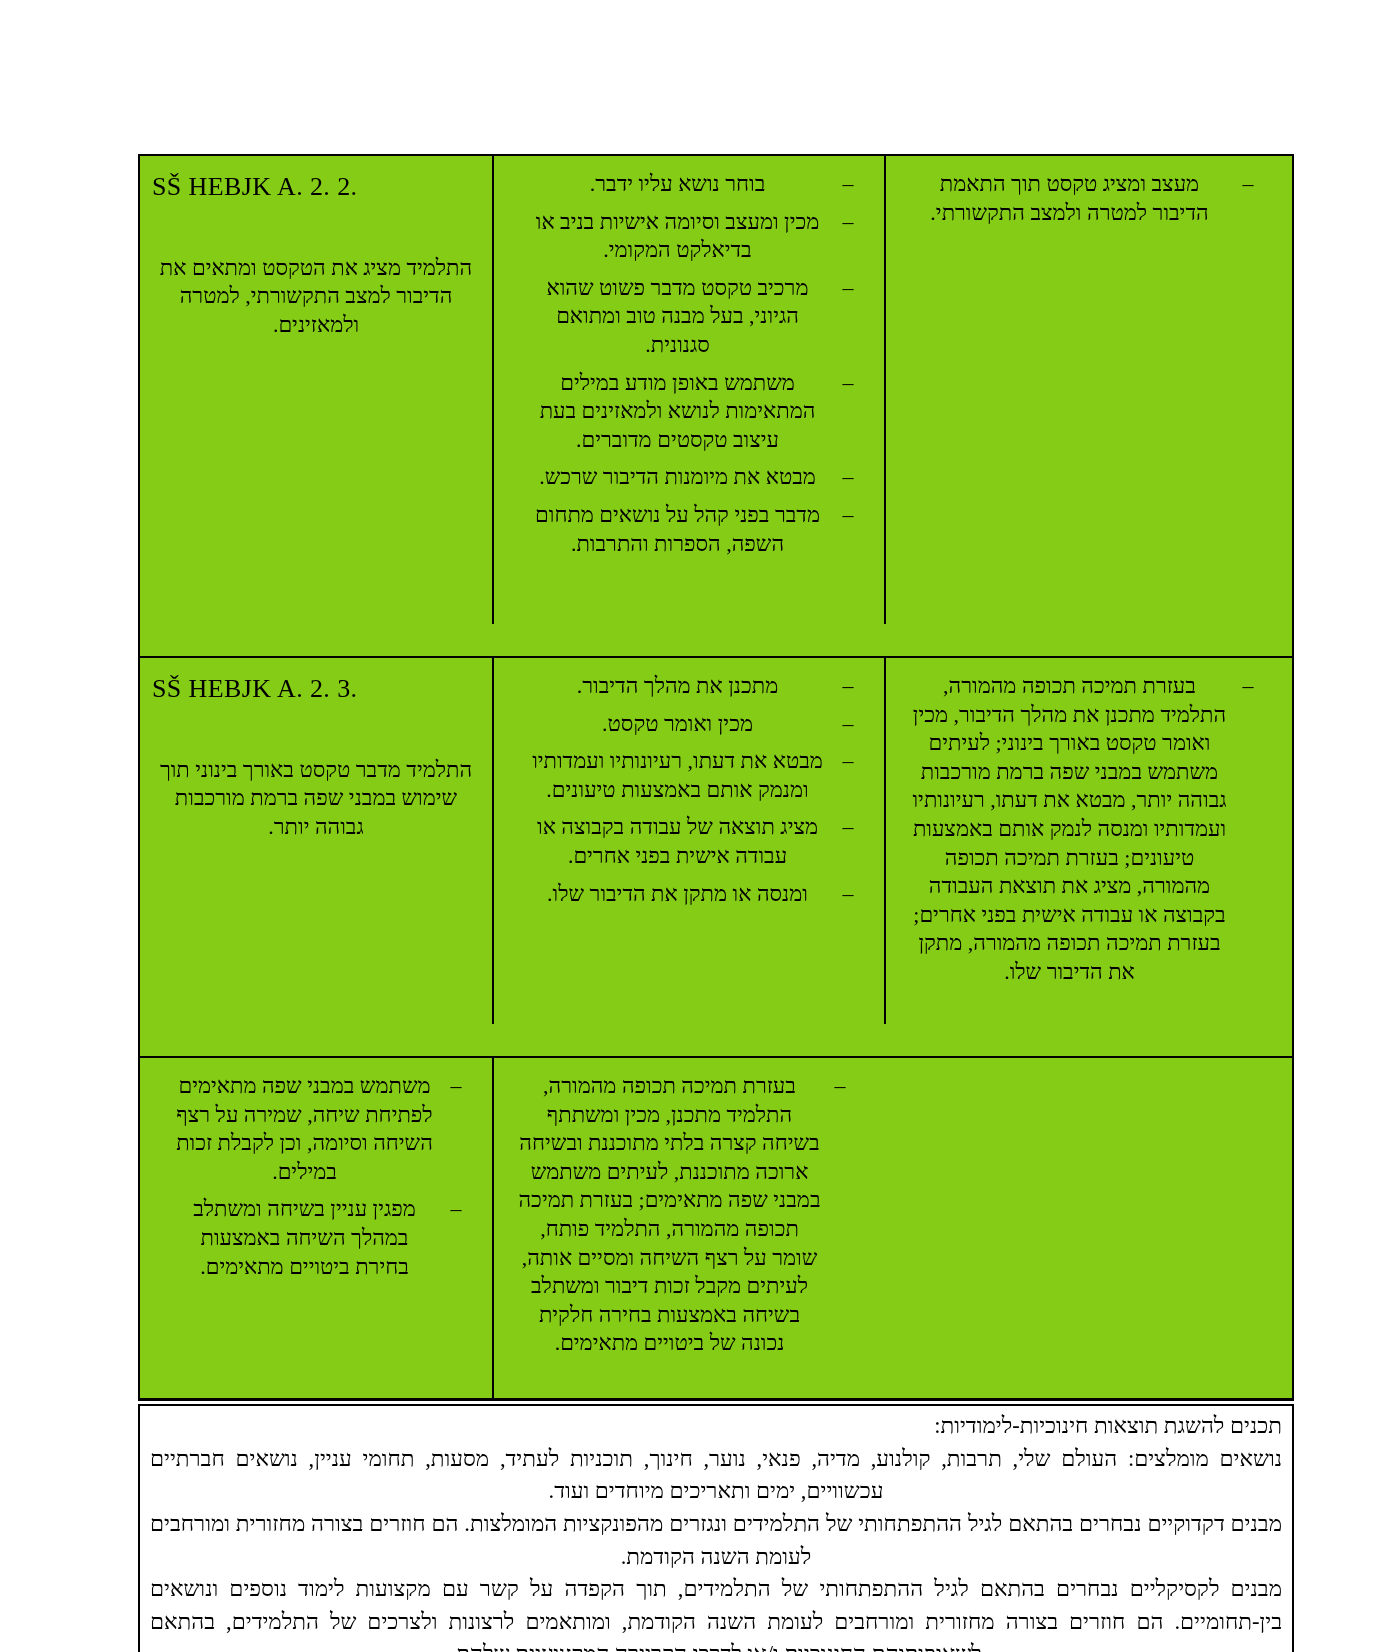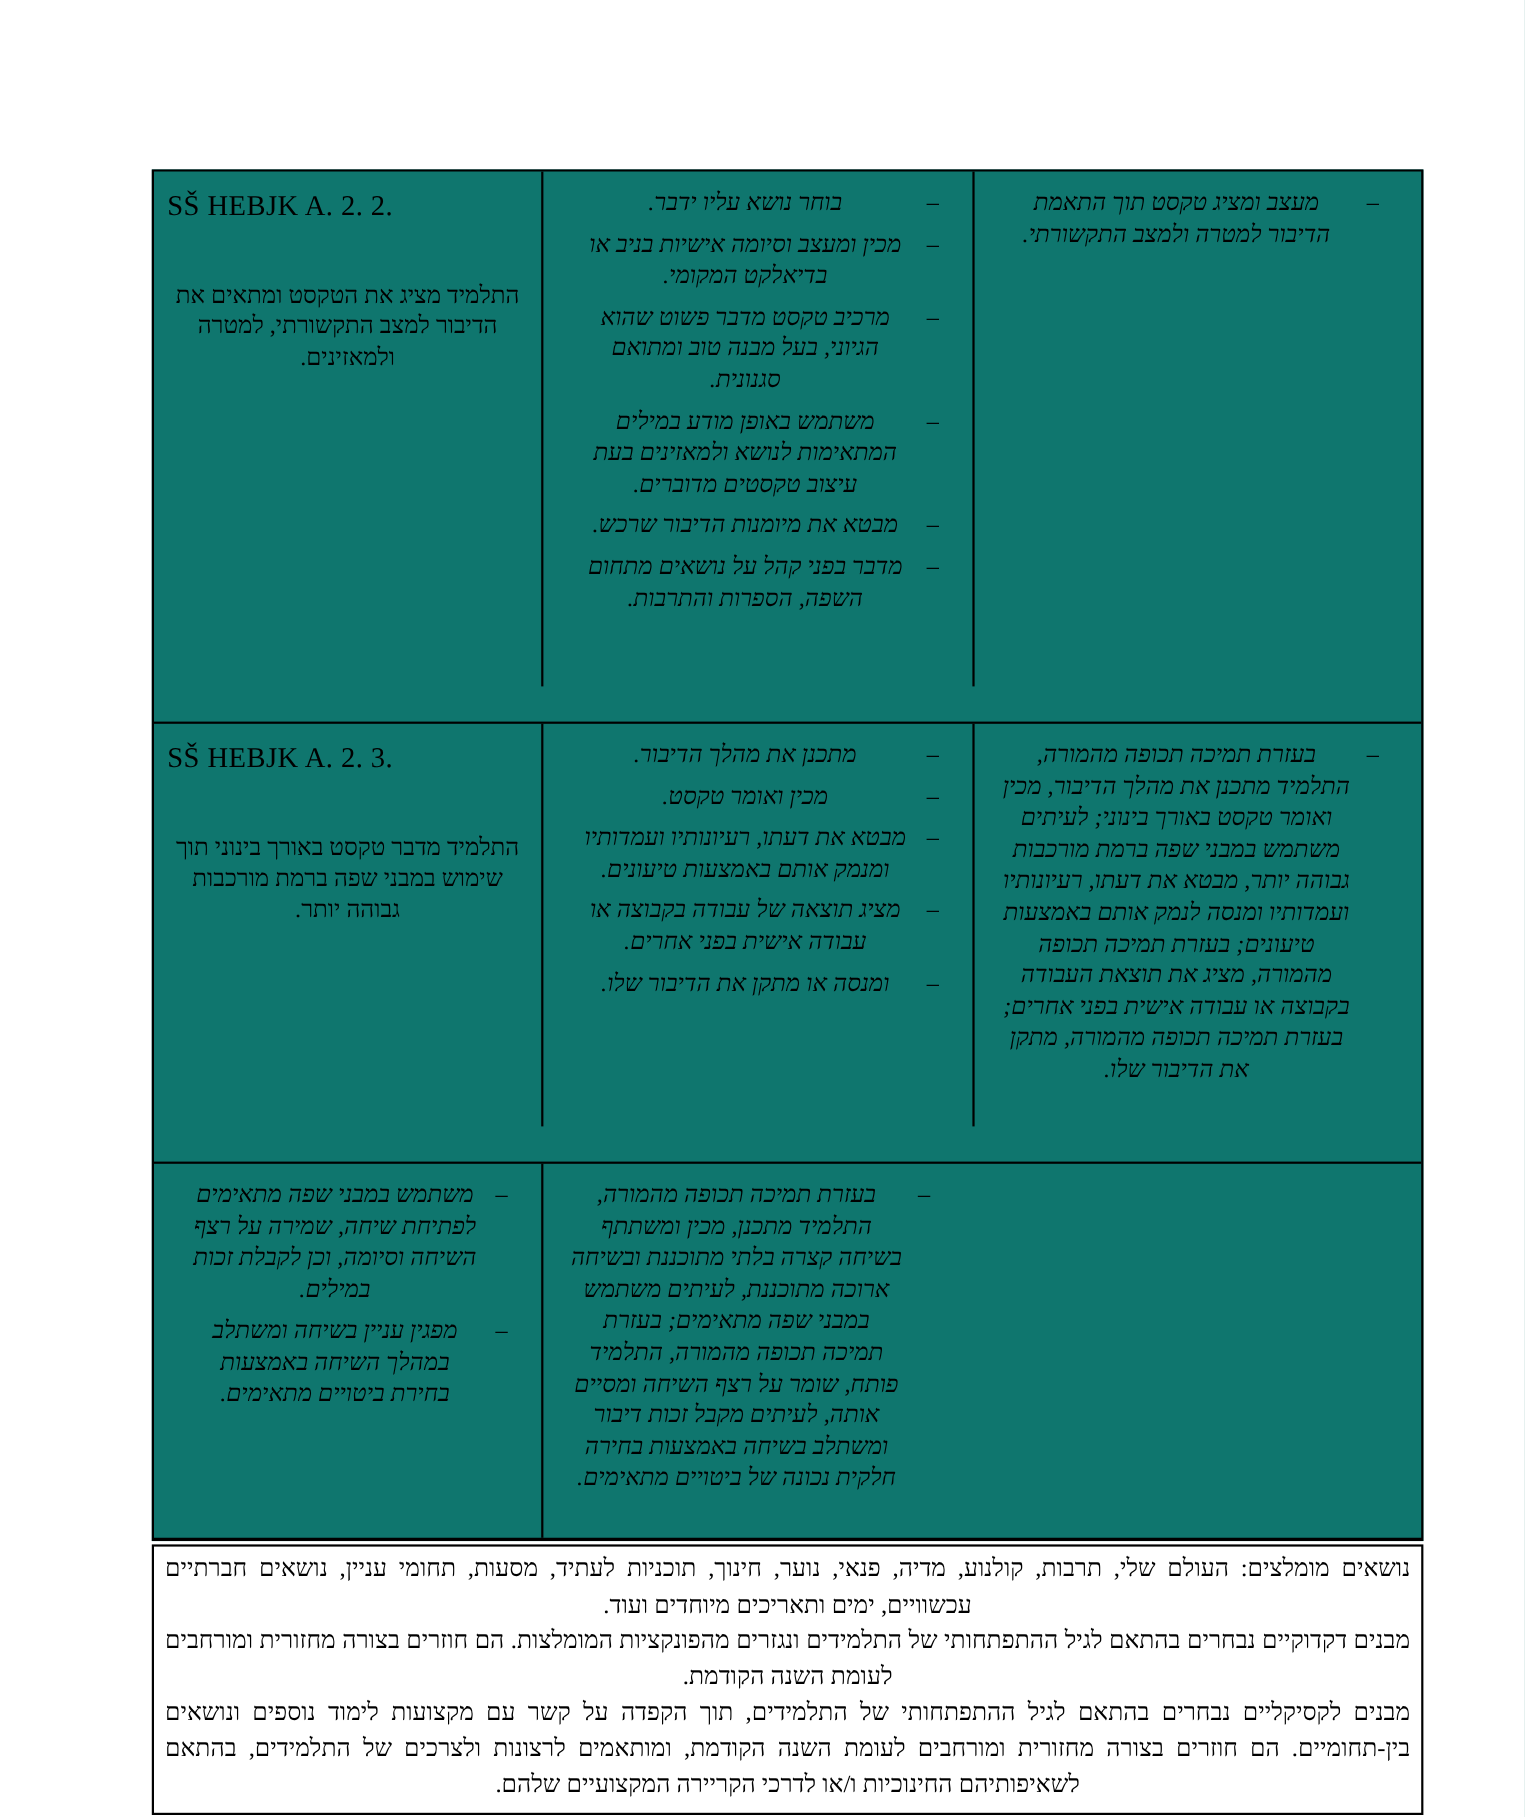--- a/index.html
+++ b/index.html
@@ -7,38 +7,38 @@
     position:relative;
     width:1386px; height:1652px;
     background:#ffffff;
     color:#000;
     font-family:"Liberation Serif","DejaVu Sans",serif;
     overflow:hidden;
   }
   .doc { position:absolute; left:138px; top:154px; width:1156px; }
 
   
-  .curriculum-table { border:2px solid #000; border-bottom-width:3px; background:#0f766e; }
+  .curriculum-table { border:2px solid #000; border-bottom-width:3px; background:#84cc16; }
   .trow { display:grid; grid-template-columns:352px 392px auto; }
   .trow + .trow { border-top:2px solid #000;margin-top:32px; }
   .cell { overflow:hidden; padding:12px 12px; font-size:22px; line-height:1.3; }
   .cell + .cell { border-left:2px solid #000; }
   .r1 { height:468px; }
   .r2 { height:366px; }
   .r3 { height:340px; }
 
   .code { font-size:26px; letter-spacing:.4px; padding-top:2px; }
   .desc { margin-top:50px; direction:rtl; text-align:center; padding:0 4px; }
 
   .blist { display:flex; flex-direction:column; gap:9px; }
   .elab-cell .blist { padding:2px 14px 0 20px; }
   .level-cell .blist { padding:2px 22px 0 12px; }
   .bullet { display:flex; direction:rtl; gap:9px; }
   .dash { flex:0 0 auto; width:20px; text-align:center; }
-  .bullet-text { flex:1; text-align:center;font-style:italic; }
+  .bullet-text { flex:1; text-align:center; }
 
   
   .contents-block {
     border:2px solid #000;
     margin-top:3px;
     padding:4px 10px 10px 10px;
     direction:rtl;
     font-size:22.5px;
     line-height:1.45;
     background:#fff;
@@ -156,19 +156,20 @@
                 <span class="dash">–</span>
                 <div class="bullet-text">בעזרת תמיכה תכופה מהמורה, התלמיד מתכנן, מכין ומשתתף בשיחה קצרה בלתי מתוכננת ובשיחה ארוכה מתוכננת, לעיתים משתמש במבני שפה מתאימים; בעזרת תמיכה תכופה מהמורה, התלמיד פותח, שומר על רצף השיחה ומסיים אותה, לעיתים מקבל זכות דיבור ומשתלב בשיחה באמצעות בחירה חלקית נכונה של ביטויים מתאימים.</div>
               </div>
           </div>
         </div>
       </div>
 
     </div>
 
     <div class="contents-block">
+      <p class="p-right">תכנים להשגת תוצאות חינוכיות-לימודיות:</p>
       <p class="p-just">נושאים מומלצים: העולם שלי, תרבות, קולנוע, מדיה, פנאי, נוער, חינוך, תוכניות לעתיד, מסעות, תחומי עניין, נושאים חברתיים עכשוויים, ימים ותאריכים מיוחדים ועוד.</p>
       <p class="p-just">מבנים דקדוקיים נבחרים בהתאם לגיל ההתפתחותי של התלמידים ונגזרים מהפונקציות המומלצות. הם חוזרים בצורה מחזורית ומורחבים לעומת השנה הקודמת.</p>
       <p class="p-just">מבנים לקסיקליים נבחרים בהתאם לגיל ההתפתחותי של התלמידים, תוך הקפדה על קשר עם מקצועות לימוד נוספים ונושאים בין-תחומיים. הם חוזרים בצורה מחזורית ומורחבים לעומת השנה הקודמת, ומותאמים לרצונות ולצרכים של התלמידים, בהתאם לשאיפותיהם החינוכיות ו/או לדרכי הקריירה המקצועיים שלהם.</p>
     </div>
 
   </div>
 </div>
 
 </body></html>

